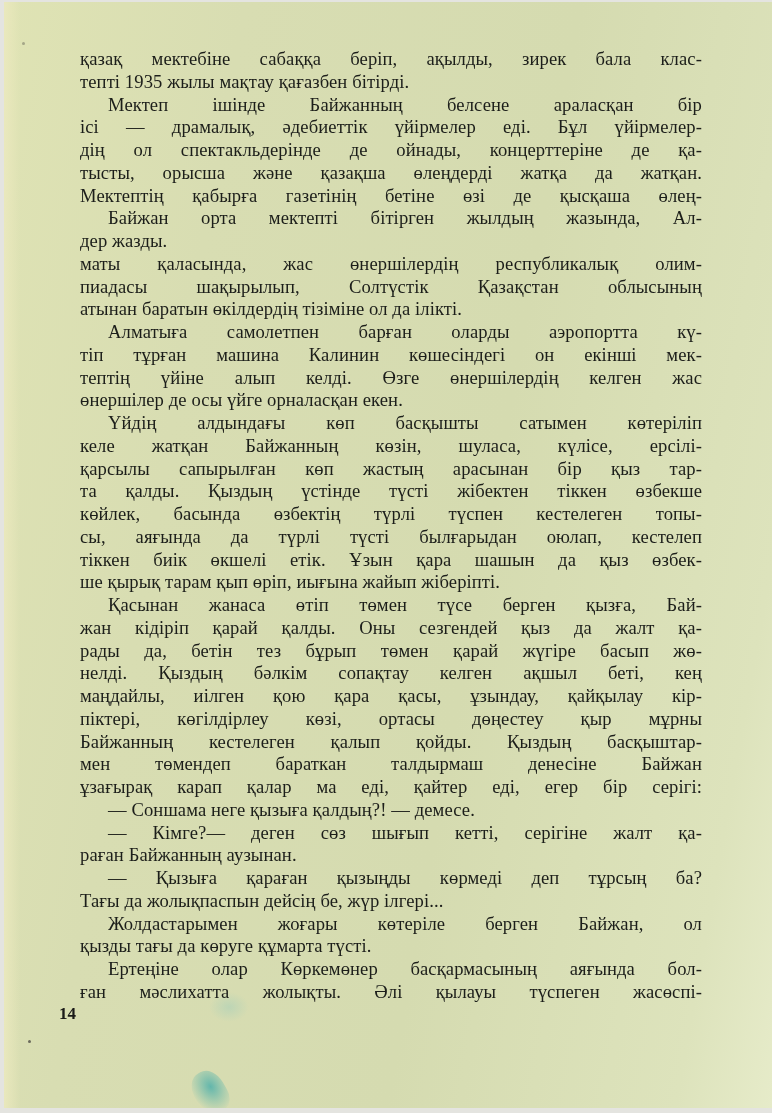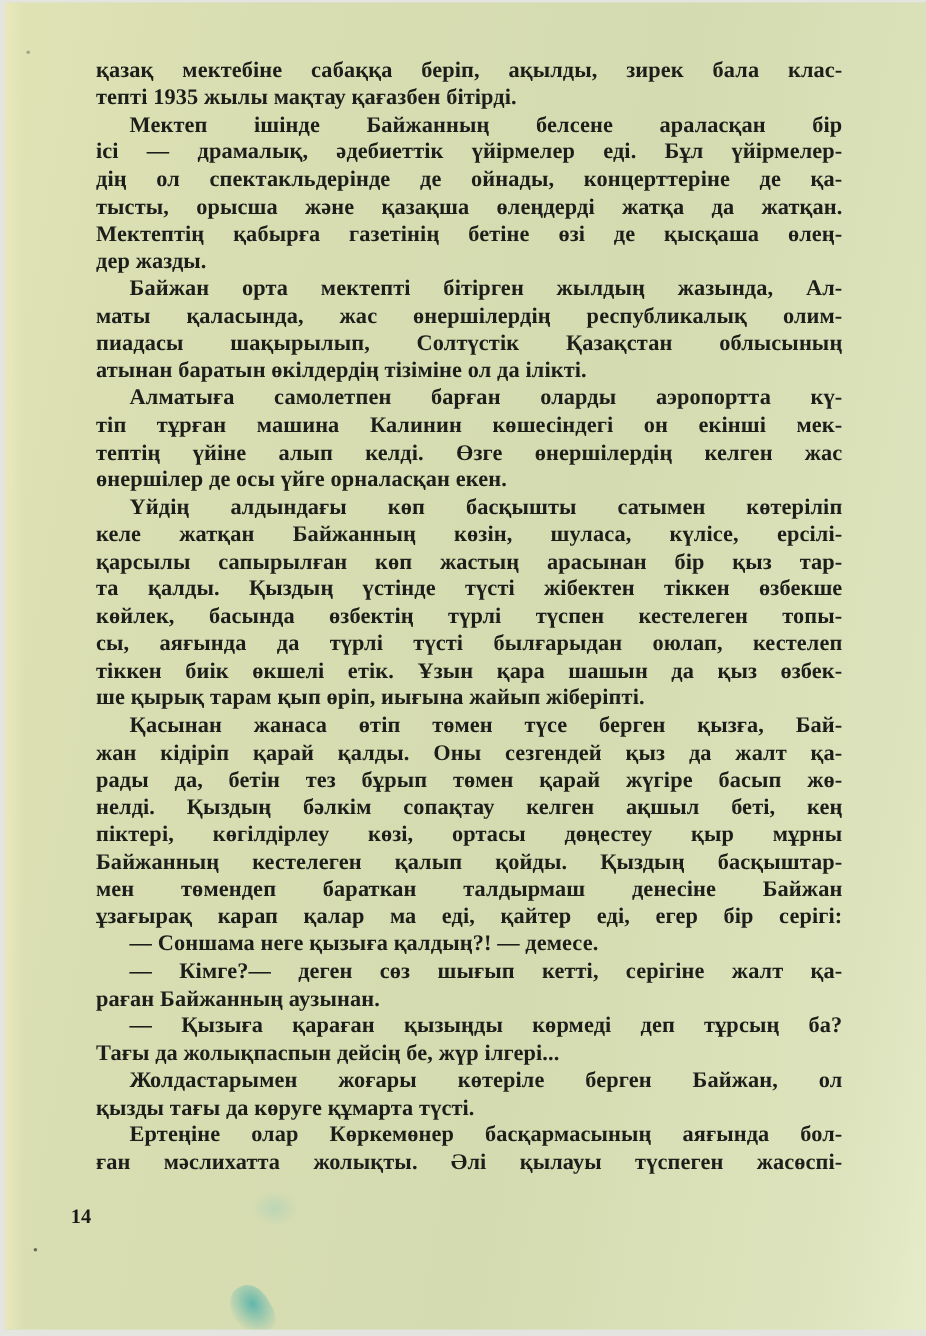--- a/index.html
+++ b/index.html
@@ -50,21 +50,20 @@
     }
     .text-block {
       position: absolute;
       left: 76px;
       top: 46px;
       width: 622px;
       color: #1c1e1a;
       font-size: 18.6px;
       line-height: 22.75px;
       letter-spacing: 0.1px;
-      font-weight: bold;
     }
     .line {
       display: block;
       white-space: nowrap;
       text-align: justify;
       text-align-last: justify;
       height: 22.75px;
     }
     .line.last {
       text-align-last: left;
@@ -99,41 +98,42 @@
   <span class="speck" style="left:18px; top:40px; opacity:0.5;"></span>
 
   <div class="text-block" id="text-block">
       <span class="line">қазақ мектебіне сабаққа беріп, ақылды, зирек бала клас-</span>
       <span class="line last">тепті 1935 жылы мақтау қағазбен бітірді.</span>
       <span class="line indent">Мектеп ішінде Байжанның белсене араласқан бір</span>
       <span class="line">ісі — драмалық, әдебиеттік үйірмелер еді. Бұл үйірмелер-</span>
       <span class="line">дің ол спектакльдерінде де ойнады, концерттеріне де қа-</span>
       <span class="line">тысты, орысша және қазақша өлеңдерді жатқа да жатқан.</span>
       <span class="line">Мектептің қабырға газетінің бетіне өзі де қысқаша өлең-</span>
+      <span class="line indent">Байжан орта мектепті бітірген жылдың жазында, Ал-</span>
       <span class="line last">дер жазды.</span>
-      <span class="line indent">Байжан орта мектепті бітірген жылдың жазында, Ал-</span>
       <span class="line">маты қаласында, жас өнершілердің республикалық олим-</span>
       <span class="line">пиадасы шақырылып, Солтүстік Қазақстан облысының</span>
       <span class="line last">атынан баратын өкілдердің тізіміне ол да ілікті.</span>
       <span class="line indent">Алматыға самолетпен барған оларды аэропортта кү-</span>
       <span class="line">тіп тұрған машина Калинин көшесіндегі он екінші мек-</span>
       <span class="line">тептің үйіне алып келді. Өзге өнершілердің келген жас</span>
       <span class="line last">өнершілер де осы үйге орналасқан екен.</span>
       <span class="line indent">Үйдің алдындағы көп басқышты сатымен көтеріліп</span>
       <span class="line">келе жатқан Байжанның көзін, шуласа, күлісе, ерсілі-</span>
       <span class="line">қарсылы сапырылған көп жастың арасынан бір қыз тар-</span>
       <span class="line">та қалды. Қыздың үстінде түсті жібектен тіккен өзбекше</span>
       <span class="line">көйлек, басында өзбектің түрлі түспен кестелеген топы-</span>
       <span class="line">сы, аяғында да түрлі түсті былғарыдан оюлап, кестелеп</span>
       <span class="line">тіккен биік өкшелі етік. Ұзын қара шашын да қыз өзбек-</span>
       <span class="line last">ше қырық тарам қып өріп, иығына жайып жіберіпті.</span>
       <span class="line indent">Қасынан жанаса өтіп төмен түсе берген қызға, Бай-</span>
       <span class="line">жан кідіріп қарай қалды. Оны сезгендей қыз да жалт қа-</span>
       <span class="line">рады да, бетін тез бұрып төмен қарай жүгіре басып жө-</span>
       <span class="line">нелді. Қыздың бәлкім сопақтау келген ақшыл беті, кең</span>
+      <span class="line">маңдайлы, иілген қою қара қасы, ұзындау, қайқылау кір-</span>
       <span class="line">піктері, көгілдірлеу көзі, ортасы дөңестеу қыр мұрны</span>
       <span class="line">Байжанның кестелеген қалып қойды. Қыздың басқыштар-</span>
       <span class="line">мен төмендеп бараткан талдырмаш денесіне Байжан</span>
       <span class="line">ұзағырақ карап қалар ма еді, қайтер еді, егер бір серігі:</span>
       <span class="line indent last">— Соншама неге қызыға қалдың?! — демесе.</span>
       <span class="line indent">— Кімге?— деген сөз шығып кетті, серігіне жалт қа-</span>
       <span class="line last">раған Байжанның аузынан.</span>
       <span class="line indent">— Қызыға қараған қызыңды көрмеді деп тұрсың ба?</span>
       <span class="line last">Тағы да жолықпаспын дейсің бе, жүр ілгері...</span>
       <span class="line indent">Жолдастарымен жоғары көтеріле берген Байжан, ол</span>

